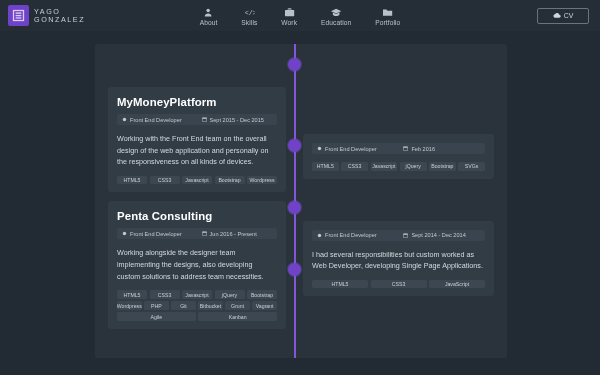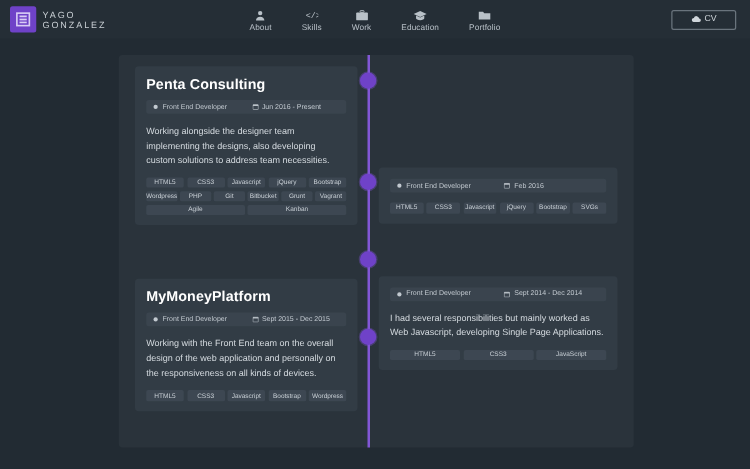--- a/index.html
+++ b/index.html
@@ -216,20 +216,49 @@
 <div class="panel">
 
   <div class="timeline-line"></div>
   <div class="tl-dot" style="top:14px"></div>
   <div class="tl-dot" style="top:95px"></div>
   <div class="tl-dot" style="top:157px"></div>
   <div class="tl-dot" style="top:219px"></div>
 
   <div class="col-left">
 
+    <div class="card" style="margin-top:43px">
+      <div class="card-title">MyMoneyPlatform</div>
+      <div class="meta-bar">
+        <span class="meta-item role">
+          <svg width="5" height="5" viewBox="0 0 10 10">
+              <circle cx="5" cy="5" r="3.4"></circle>
+            </svg>
+          <span>Front End Developer</span>
+        </span>
+        <span class="meta-item">
+          <svg width="5" height="5" viewBox="0 0 12 12">
+              <rect x="0.8" y="1.8" width="10.4" height="9.4" rx="1" fill="none" stroke="#c2c9d0" stroke-width="1.3"></rect>
+              <rect x="0.8" y="1.8" width="10.4" height="2.4"></rect>
+            </svg>
+          <span>Sept 2015 - Dec 2015</span>
+        </span>
+      </div>
+      <div class="card-desc">Working with the Front End team on the overall design of the web application and personally on the responsiveness on all kinds of devices.</div>
+      <div class="tag-rows">
+        <div class="tag-row">
+          <span class="tag">HTML5</span>
+          <span class="tag">CSS3</span>
+          <span class="tag">Javascript</span>
+          <span class="tag">Bootstrap</span>
+          <span class="tag">Wordpress</span>
+        </div>
+      </div>
+    </div>
+
     <div class="card" style="margin-top:9px">
       <div class="card-title">Penta Consulting</div>
       <div class="meta-bar">
         <span class="meta-item role">
           <svg width="5" height="5" viewBox="0 0 10 10">
               <circle cx="5" cy="5" r="3.4"></circle>
             </svg>
           <span>Front End Developer</span>
         </span>
         <span class="meta-item">
@@ -257,49 +286,20 @@
           <span class="tag">Grunt</span>
           <span class="tag">Vagrant</span>
         </div>
         <div class="tag-row">
           <span class="tag">Agile</span>
           <span class="tag">Kanban</span>
         </div>
       </div>
     </div>
 
-    <div class="card" style="margin-top:43px">
-      <div class="card-title">MyMoneyPlatform</div>
-      <div class="meta-bar">
-        <span class="meta-item role">
-          <svg width="5" height="5" viewBox="0 0 10 10">
-              <circle cx="5" cy="5" r="3.4"></circle>
-            </svg>
-          <span>Front End Developer</span>
-        </span>
-        <span class="meta-item">
-          <svg width="5" height="5" viewBox="0 0 12 12">
-              <rect x="0.8" y="1.8" width="10.4" height="9.4" rx="1" fill="none" stroke="#c2c9d0" stroke-width="1.3"></rect>
-              <rect x="0.8" y="1.8" width="10.4" height="2.4"></rect>
-            </svg>
-          <span>Sept 2015 - Dec 2015</span>
-        </span>
-      </div>
-      <div class="card-desc">Working with the Front End team on the overall design of the web application and personally on the responsiveness on all kinds of devices.</div>
-      <div class="tag-rows">
-        <div class="tag-row">
-          <span class="tag">HTML5</span>
-          <span class="tag">CSS3</span>
-          <span class="tag">Javascript</span>
-          <span class="tag">Bootstrap</span>
-          <span class="tag">Wordpress</span>
-        </div>
-      </div>
-    </div>
-
   </div>
 
   <div class="col-right">
 
     <div class="card" style="margin-top:90px">
       <div class="meta-bar">
         <span class="meta-item role">
           <svg width="5" height="5" viewBox="0 0 10 10">
               <circle cx="5" cy="5" r="3.4"></circle>
             </svg>
@@ -334,21 +334,21 @@
           <span>Front End Developer</span>
         </span>
         <span class="meta-item">
           <svg width="5" height="5" viewBox="0 0 12 12">
               <rect x="0.8" y="1.8" width="10.4" height="9.4" rx="1" fill="none" stroke="#c2c9d0" stroke-width="1.3"></rect>
               <rect x="0.8" y="1.8" width="10.4" height="2.4"></rect>
             </svg>
           <span>Sept 2014 - Dec 2014</span>
         </span>
       </div>
-      <div class="card-desc">I had several responsibilities but mainly worked as Web Javascript, developing Single Page Applications.</div>
+      <div class="card-desc">I had several responsibilities but custom worked as Web Developer, developing Single Page Applications.</div>
       <div class="tag-rows">
         <div class="tag-row">
           <span class="tag">HTML5</span>
           <span class="tag">CSS3</span>
           <span class="tag">JavaScript</span>
         </div>
       </div>
     </div>
 
   </div>

